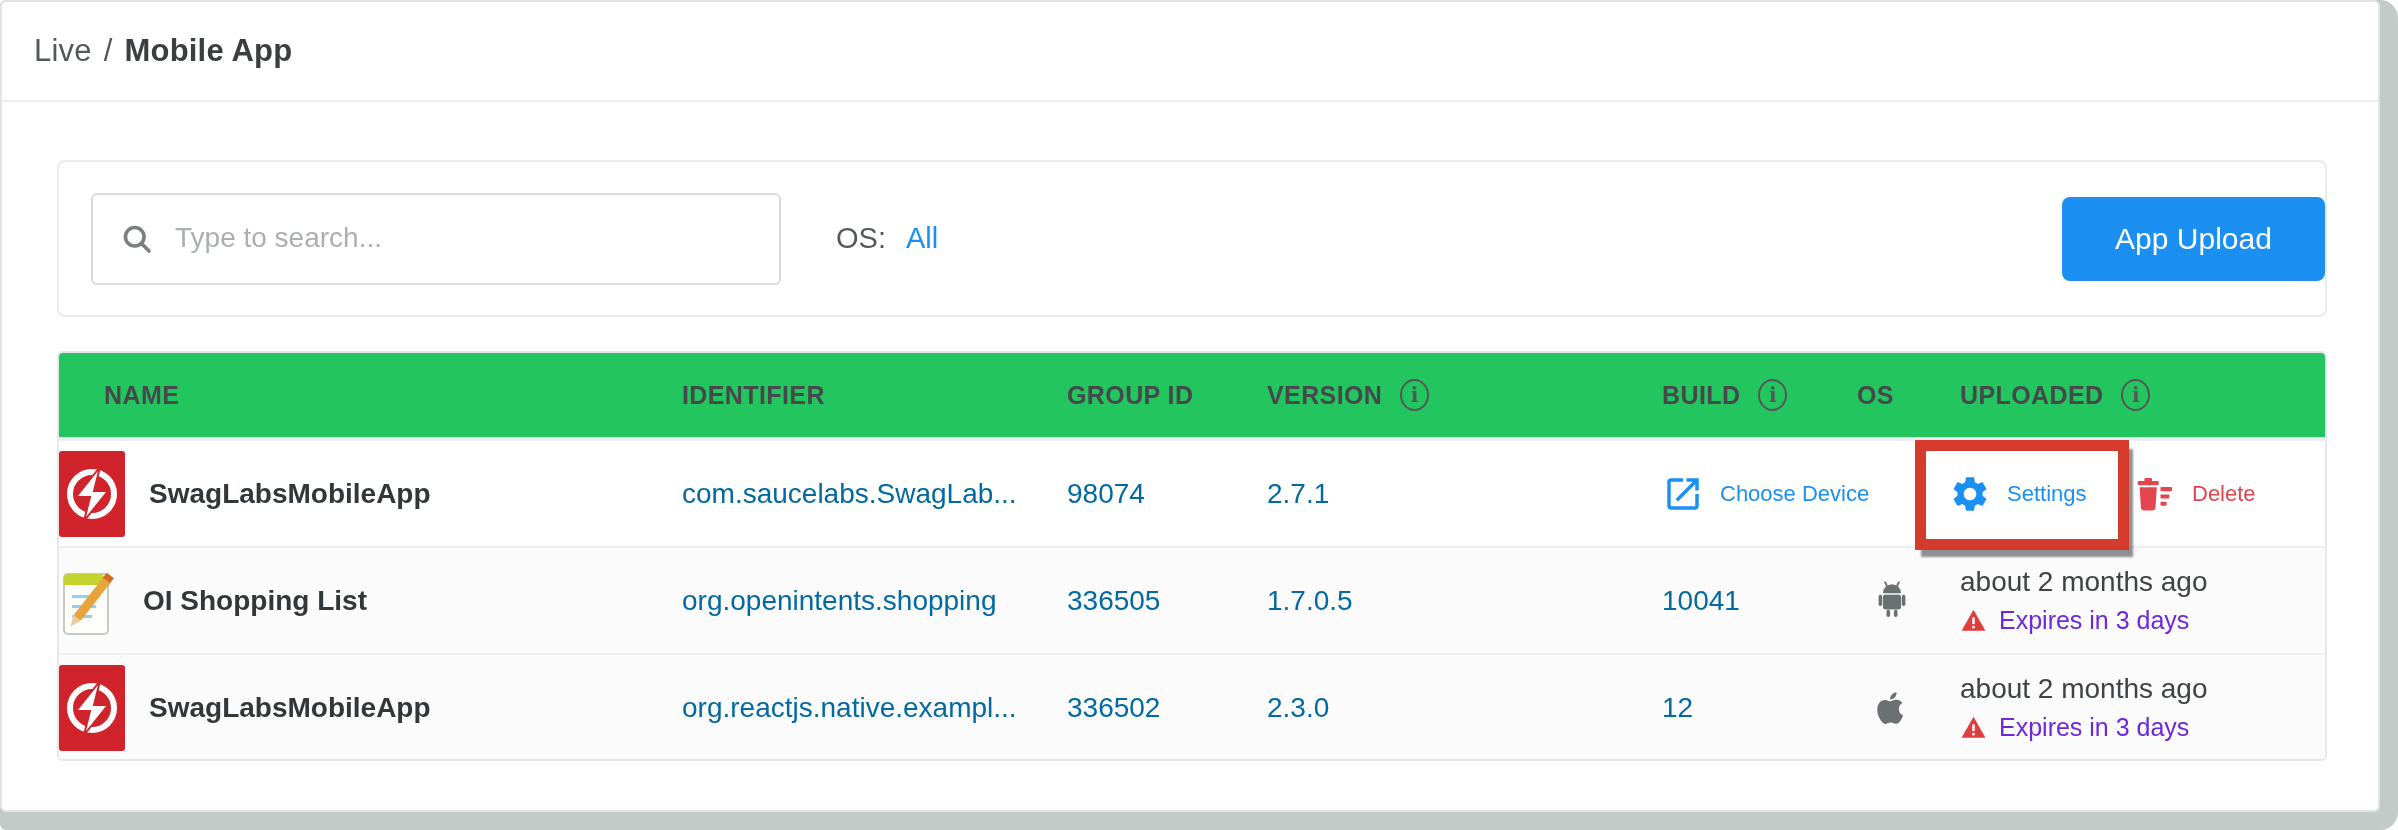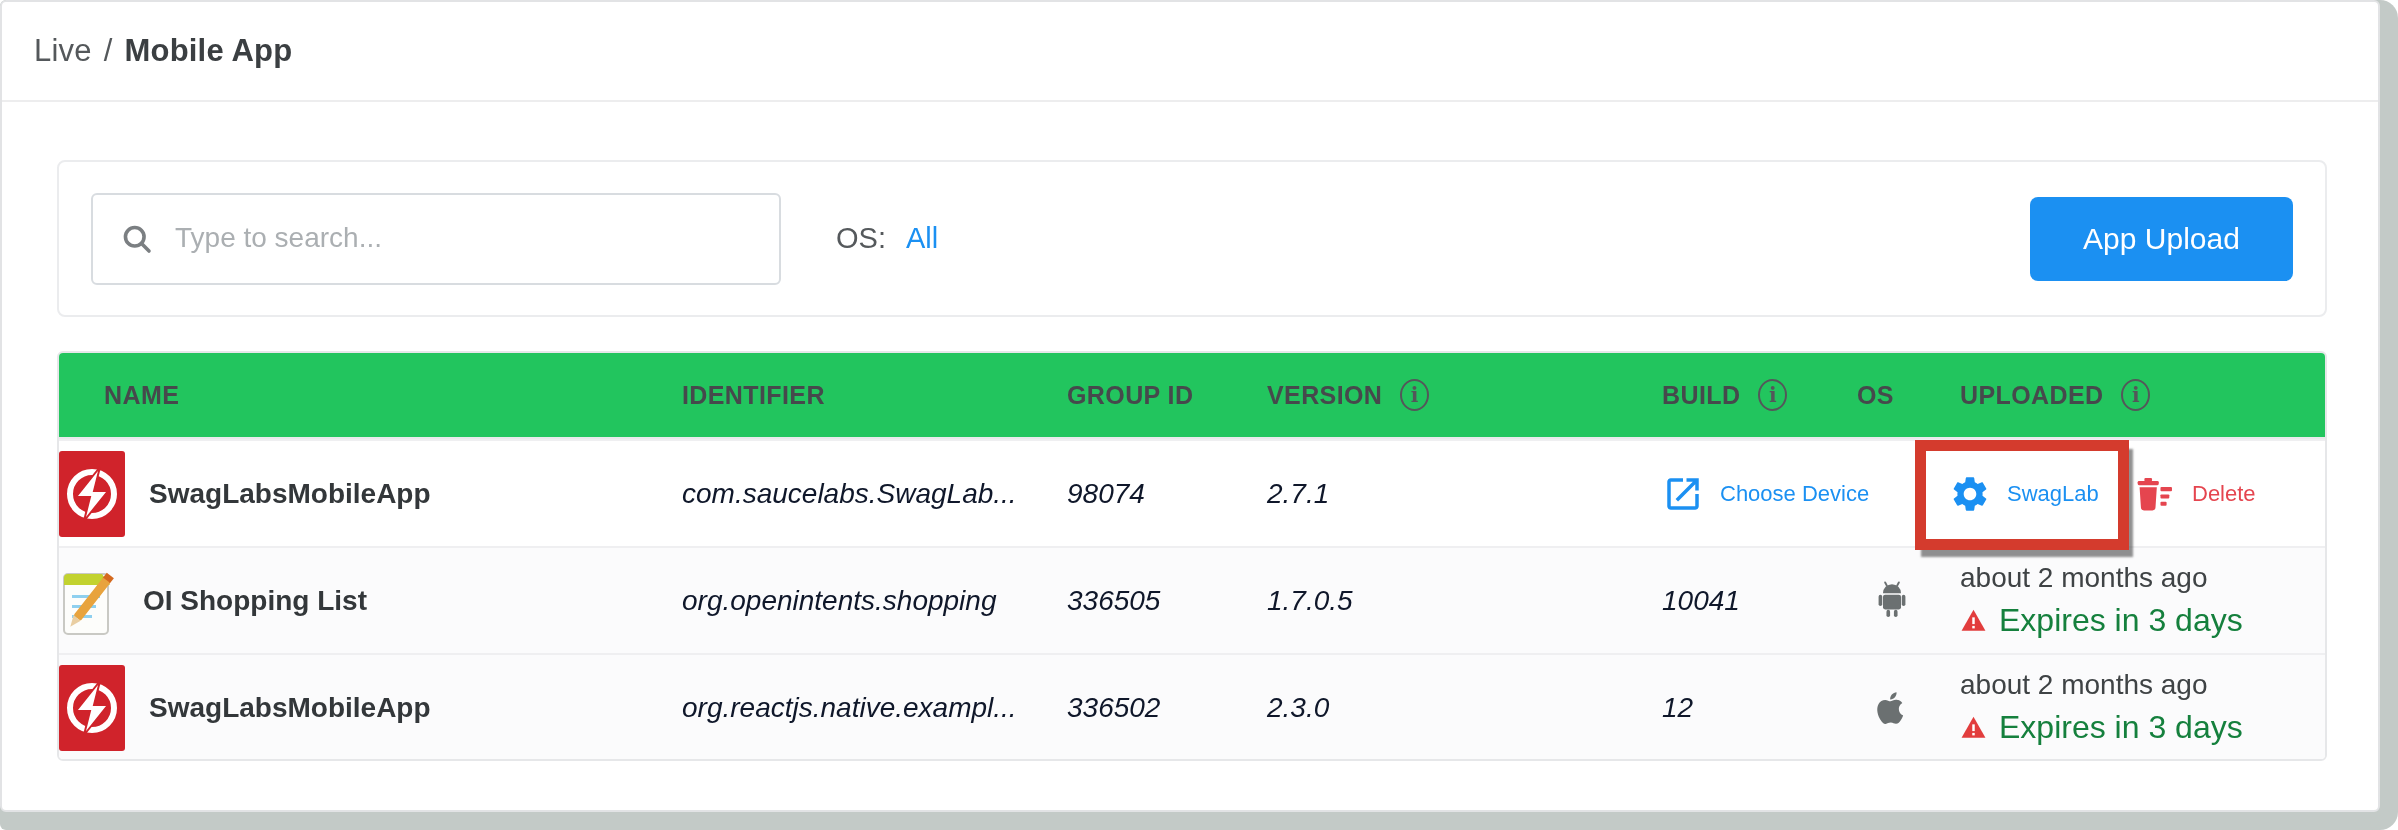--- a/index.html
+++ b/index.html
@@ -14,39 +14,39 @@
 
   
   .toolbar { position:absolute; left:55px; top:158px; width:2270px; height:157px; border:2px solid #ebecee; border-radius:8px; display:flex; align-items:center; }
   .search-box { margin-left:32px; width:690px; height:92px; border:2px solid #d8dce0; border-radius:6px; background:#fff; display:flex; align-items:center; padding-left:26px; gap:20px; }
   .search-box input { border:none; outline:none; flex:1; height:80%; font-size:28px; color:#14532d; font-family:"Liberation Sans", sans-serif; }
   .search-box input::placeholder { color:#abafb2; }
   .os-filter { display:flex; align-items:center; margin-left:55px; font-size:29px; }
   .os-label { color:#55595c; }
   .os-value { color:#1b90f2; margin-left:20px; cursor:pointer; }
   .toolbar .spacer { flex:1; }
-  .upload-btn { margin-right:32px; width:263px; height:84px; background:#1b90f2; border:none; border-radius:8px; color:#fff; font-size:30px; font-family:"Liberation Sans", sans-serif; cursor:pointer; display:flex; align-items:center; justify-content:center; }
+  .upload-btn { width:263px; height:84px; background:#1b90f2; border:none; border-radius:8px; color:#fff; font-size:30px; font-family:"Liberation Sans", sans-serif; cursor:pointer; display:flex; align-items:center; justify-content:center; }
 
   
   .table-box { position:absolute; left:55px; top:349px; width:2270px; height:410px; border:2px solid #e6e7e9; border-radius:6px; overflow:hidden; background:#fff; }
   .grid-cols { display:grid; grid-template-columns:623px 385px 200px 395px 195px 103px 1fr; align-items:center; }
   .thead { height:86px; background:#22c55e; border-bottom:2px solid #e9eaec; font-size:25px; font-weight:bold; color:#46494c; letter-spacing:.4px; }
   .th-name { padding-left:45px; }
   .th-with-info { display:flex; align-items:center; gap:18px; }
   .info-icon { width:29px; height:32px; border:2.5px solid #54575a; border-radius:50%; display:inline-flex; align-items:center; justify-content:center; font-family:"DejaVu Serif", serif; font-size:20px; font-weight:600; color:#54575a; flex:0 0 auto; }
   .trow { height:107px; border-top:2px solid #efeff1; background:#fff; }
   .trow.dim { background:#fbfbfc; }
   .trow:first-of-type { border-top:none; }
   .c-name { display:flex; align-items:center; gap:24px; }
   .app-name { font-size:28px; font-weight:bold; color:#33373a; }
-  .c-text { font-size:28px; color:#0f172a;font-style:italic; }
+  .c-text { font-size:28px; color:#0369a1; }
   .c-os { display:flex; justify-content:flex-start; padding-left:12px; }
   .c-uploaded { line-height:1.15; }
   .uploaded-ago { font-size:28px; color:#3f4345; }
-  .expires { display:flex; align-items:center; gap:12px; margin-top:8px; font-size:32px; color:#15803d; }
+  .expires { display:flex; align-items:center; gap:12px; margin-top:8px; font-size:25px; color:#6d28d9; }
   .c-actions { position:relative; height:100%; grid-column:5 / 8; }
   .action-link { position:absolute; top:50%; transform:translateY(-50%); display:flex; align-items:center; gap:16px; font-size:22px; color:#1b90f2; cursor:pointer; white-space:nowrap; }
   .action-link.danger { color:#e5454f; }
   .act-choose { left:0; }
   .act-settings { left:287px; }
   .act-delete { left:468px; }
 
   
   .highlight-box { position:absolute; left:1915px; top:440px; width:214px; height:110px; border:11px solid #d43b2d; box-shadow:5px 8px 2px -1px rgba(55,55,55,.55); z-index:10; pointer-events:none; }
 
@@ -127,21 +127,21 @@
               </svg>
             </span>
             <span>Choose Device</span>
           </span>
           <span class="action-link act-settings">
             <span>
               <svg width="42" height="42" viewBox="0 0 24 24" fill="#1b90f2">
                 <path d="M19.14 12.94c.04-.3.06-.61.06-.94 0-.32-.02-.64-.07-.94l2.03-1.58c.18-.14.23-.41.12-.61l-1.92-3.32c-.12-.22-.37-.29-.59-.22l-2.39.96c-.5-.38-1.03-.7-1.62-.94l-.36-2.54c-.04-.24-.24-.41-.48-.41h-3.84c-.24 0-.43.17-.47.41l-.36 2.54c-.59.24-1.13.57-1.62.94l-2.39-.96c-.22-.08-.47 0-.59.22L2.74 8.87c-.12.21-.08.47.12.61l2.03 1.58c-.05.3-.09.63-.09.94s.02.64.07.94l-2.03 1.58c-.18.14-.23.41-.12.61l1.92 3.32c.12.22.37.29.59.22l2.39-.96c.5.38 1.03.7 1.62.94l.36 2.54c.05.24.24.41.48.41h3.84c.24 0 .44-.17.47-.41l.36-2.54c.59-.24 1.13-.56 1.62-.94l2.39.96c.22.08.47 0 .59-.22l1.92-3.32c.12-.22.07-.47-.12-.61l-2.01-1.58zM12 15.6c-1.98 0-3.6-1.62-3.6-3.6s1.62-3.6 3.6-3.6 3.6 1.62 3.6 3.6-1.62 3.6-3.6 3.6z"></path>
               </svg>
             </span>
-            <span>SwagLab</span>
+            <span>Settings</span>
           </span>
           <span class="action-link danger act-delete">
             <span>
               <svg width="46" height="44" viewBox="0 0 24 22" fill="#e5454f">
                 <rect x="7.5" y="2.6" width="4" height="1.8" rx="0.6"></rect>
                 <rect x="4" y="4.2" width="11" height="2.2" rx="0.7"></rect>
                 <path d="M5 7.5h9l-.7 10.6a1.6 1.6 0 0 1-1.6 1.5H7.3a1.6 1.6 0 0 1-1.6-1.5z"></path>
                 <rect x="15.9" y="7.4" width="6" height="2.1" rx="0.5"></rect>
                 <rect x="15.9" y="11.2" width="4.6" height="2.1" rx="0.5"></rect>
                 <rect x="15.9" y="15" width="3.2" height="2.1" rx="0.5"></rect>

